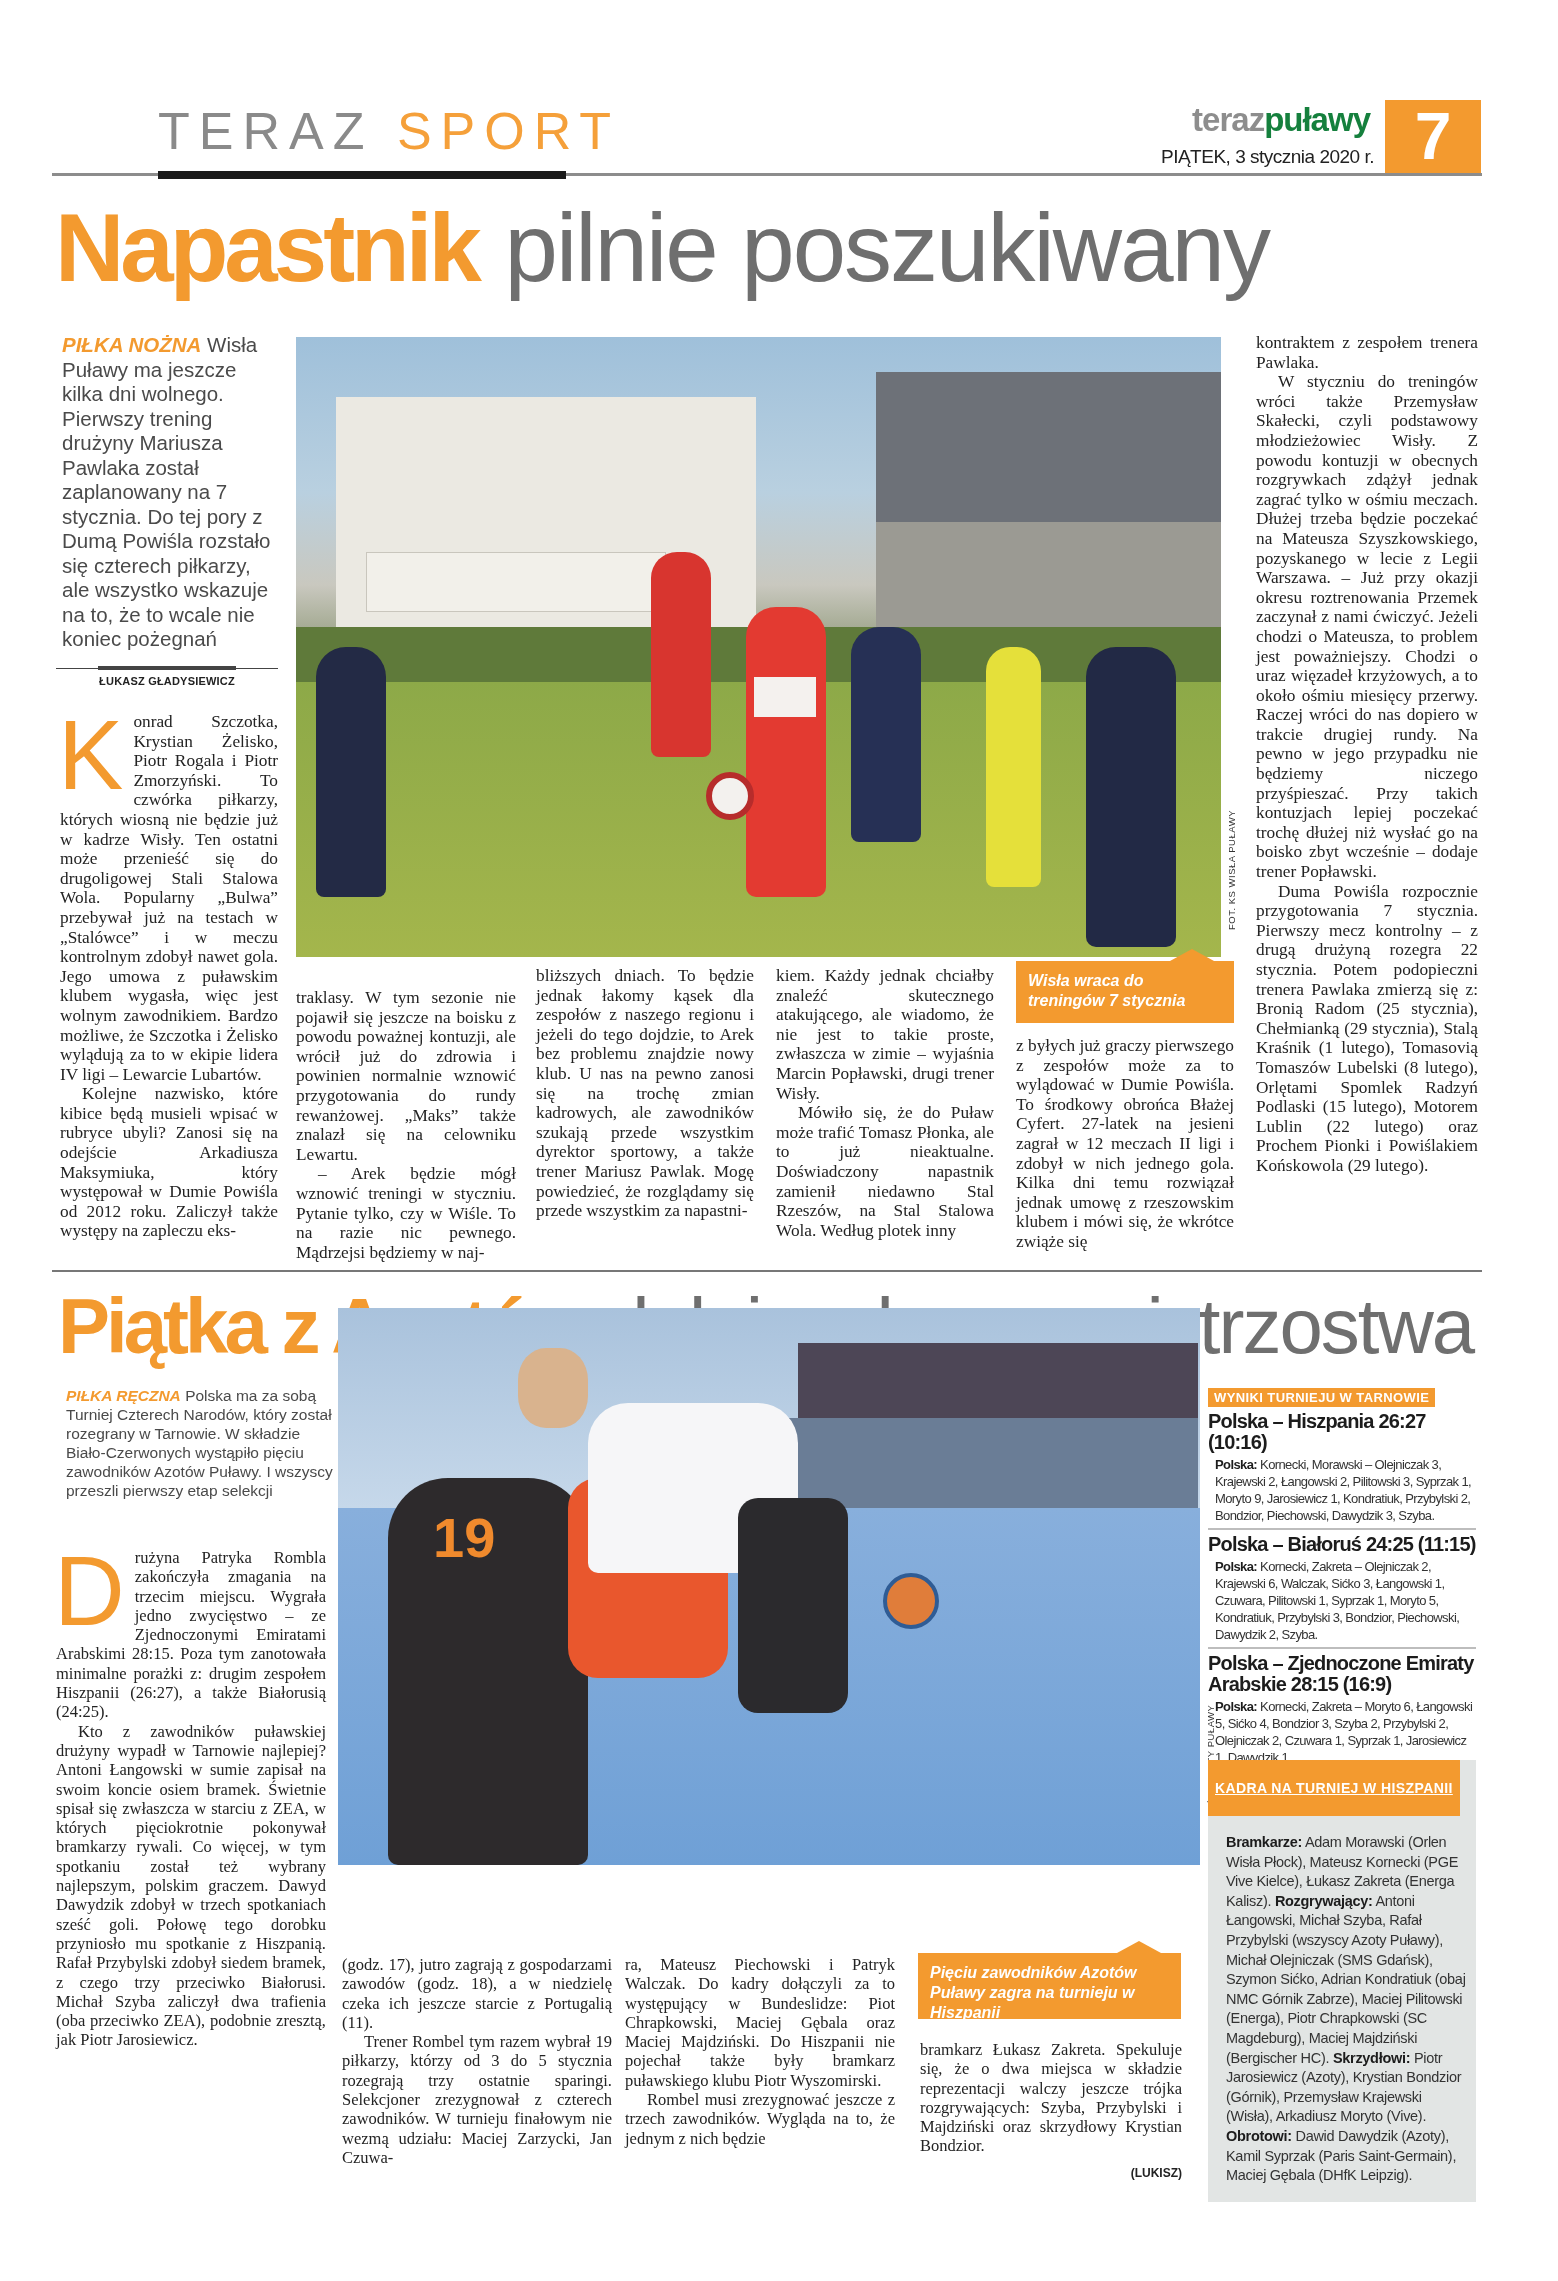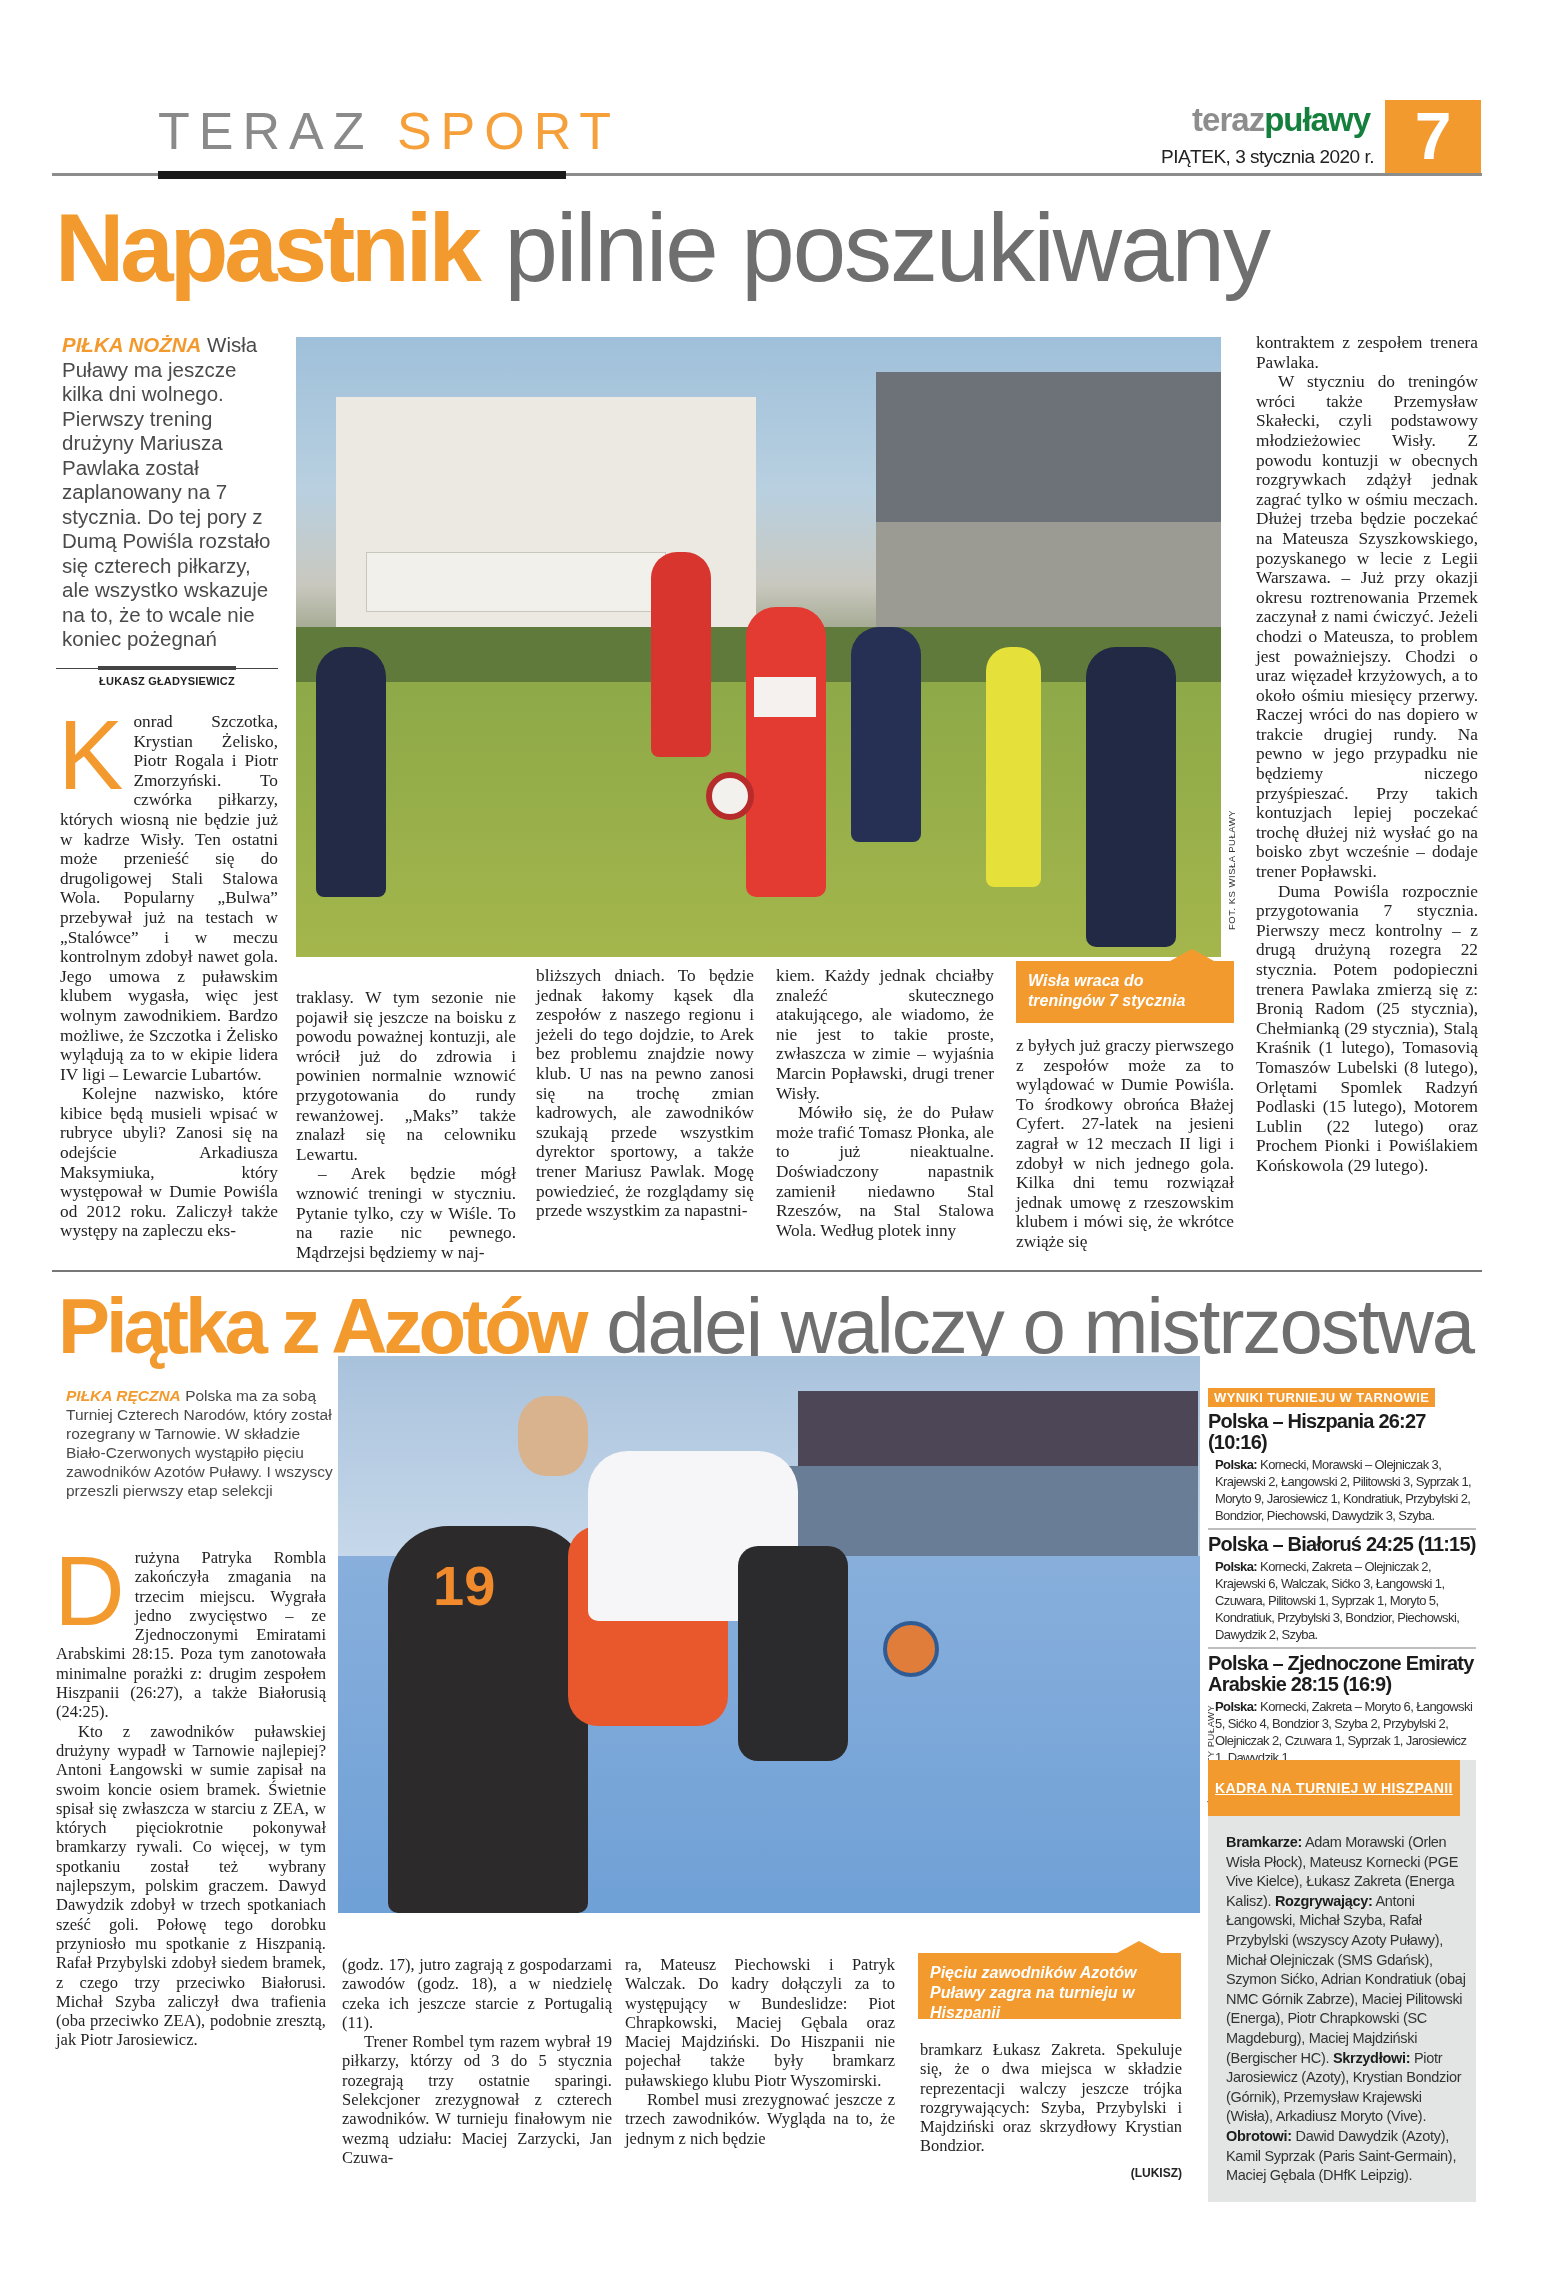--- a/index.html
+++ b/index.html
@@ -38,21 +38,21 @@
   
   .col { font-size: 17.3px; line-height: 19.6px; text-align: justify; color: #232323; hyphens: manual; }
   .col p { text-indent: 22px; }
   .col p.noindent { text-indent: 0; }
   .col.small { font-size: 16.5px; line-height: 19.3px; }
   .dropcap { float: left; font-family: "Liberation Sans", sans-serif; color: #f39a2f; font-weight: 300; font-size: 98px; line-height: 78px; margin: 4px 10px 0 -2px; }
 
   
   .photo { overflow: hidden; }
   .photo1 { left: 296px; top: 337px; width: 925px; height: 620px; background: linear-gradient(180deg, #9fc0da 0%, #b9d0e0 25%, #c9c8bf 40%, #7c8a62 55%, #8aa04b 68%, #9cb04a 100%); }
-  .photo2 { left: 338px; top: 1356px; width: 862px; height: 557px; background: linear-gradient(180deg, #9ab8d6 0%, #b8cfe6 30%, #8fb3dc 55%, #7aa7d9 100%); }
+  .photo2 { left: 338px; top: 1308px; width: 862px; height: 557px; background: linear-gradient(180deg, #9ab8d6 0%, #b8cfe6 30%, #8fb3dc 55%, #7aa7d9 100%); }
   .photo-credit { font-family: "Liberation Sans", sans-serif; font-size: 9.5px; color: #333; transform: rotate(-90deg); transform-origin: left top; white-space: nowrap; letter-spacing: 0.5px; }
   .caption { background: #f39a2f; color: #fff; font-family: "Liberation Sans", sans-serif; font-style: italic; font-weight: bold; font-size: 16px; line-height: 20px; padding: 10px 12px; }
   .caption::before { content: ""; position: absolute; right: 20px; top: -12px; border-left: 22px solid transparent; border-right: 22px solid transparent; border-bottom: 12px solid #f39a2f; }
   .caption1 { left: 1016px; top: 961px; width: 218px; height: 62px; }
   .caption2 { left: 918px; top: 1953px; width: 263px; height: 66px; }
 
   .section-rule { left: 52px; top: 1270px; width: 1430px; height: 2px; background: #777; }
 
   
   .side-tag { background: #f39a2f; color: #fff; font-family: "Liberation Sans", sans-serif; font-weight: bold; font-size: 13px; padding: 2px 6px; letter-spacing: 0.4px; display: inline-block; }

